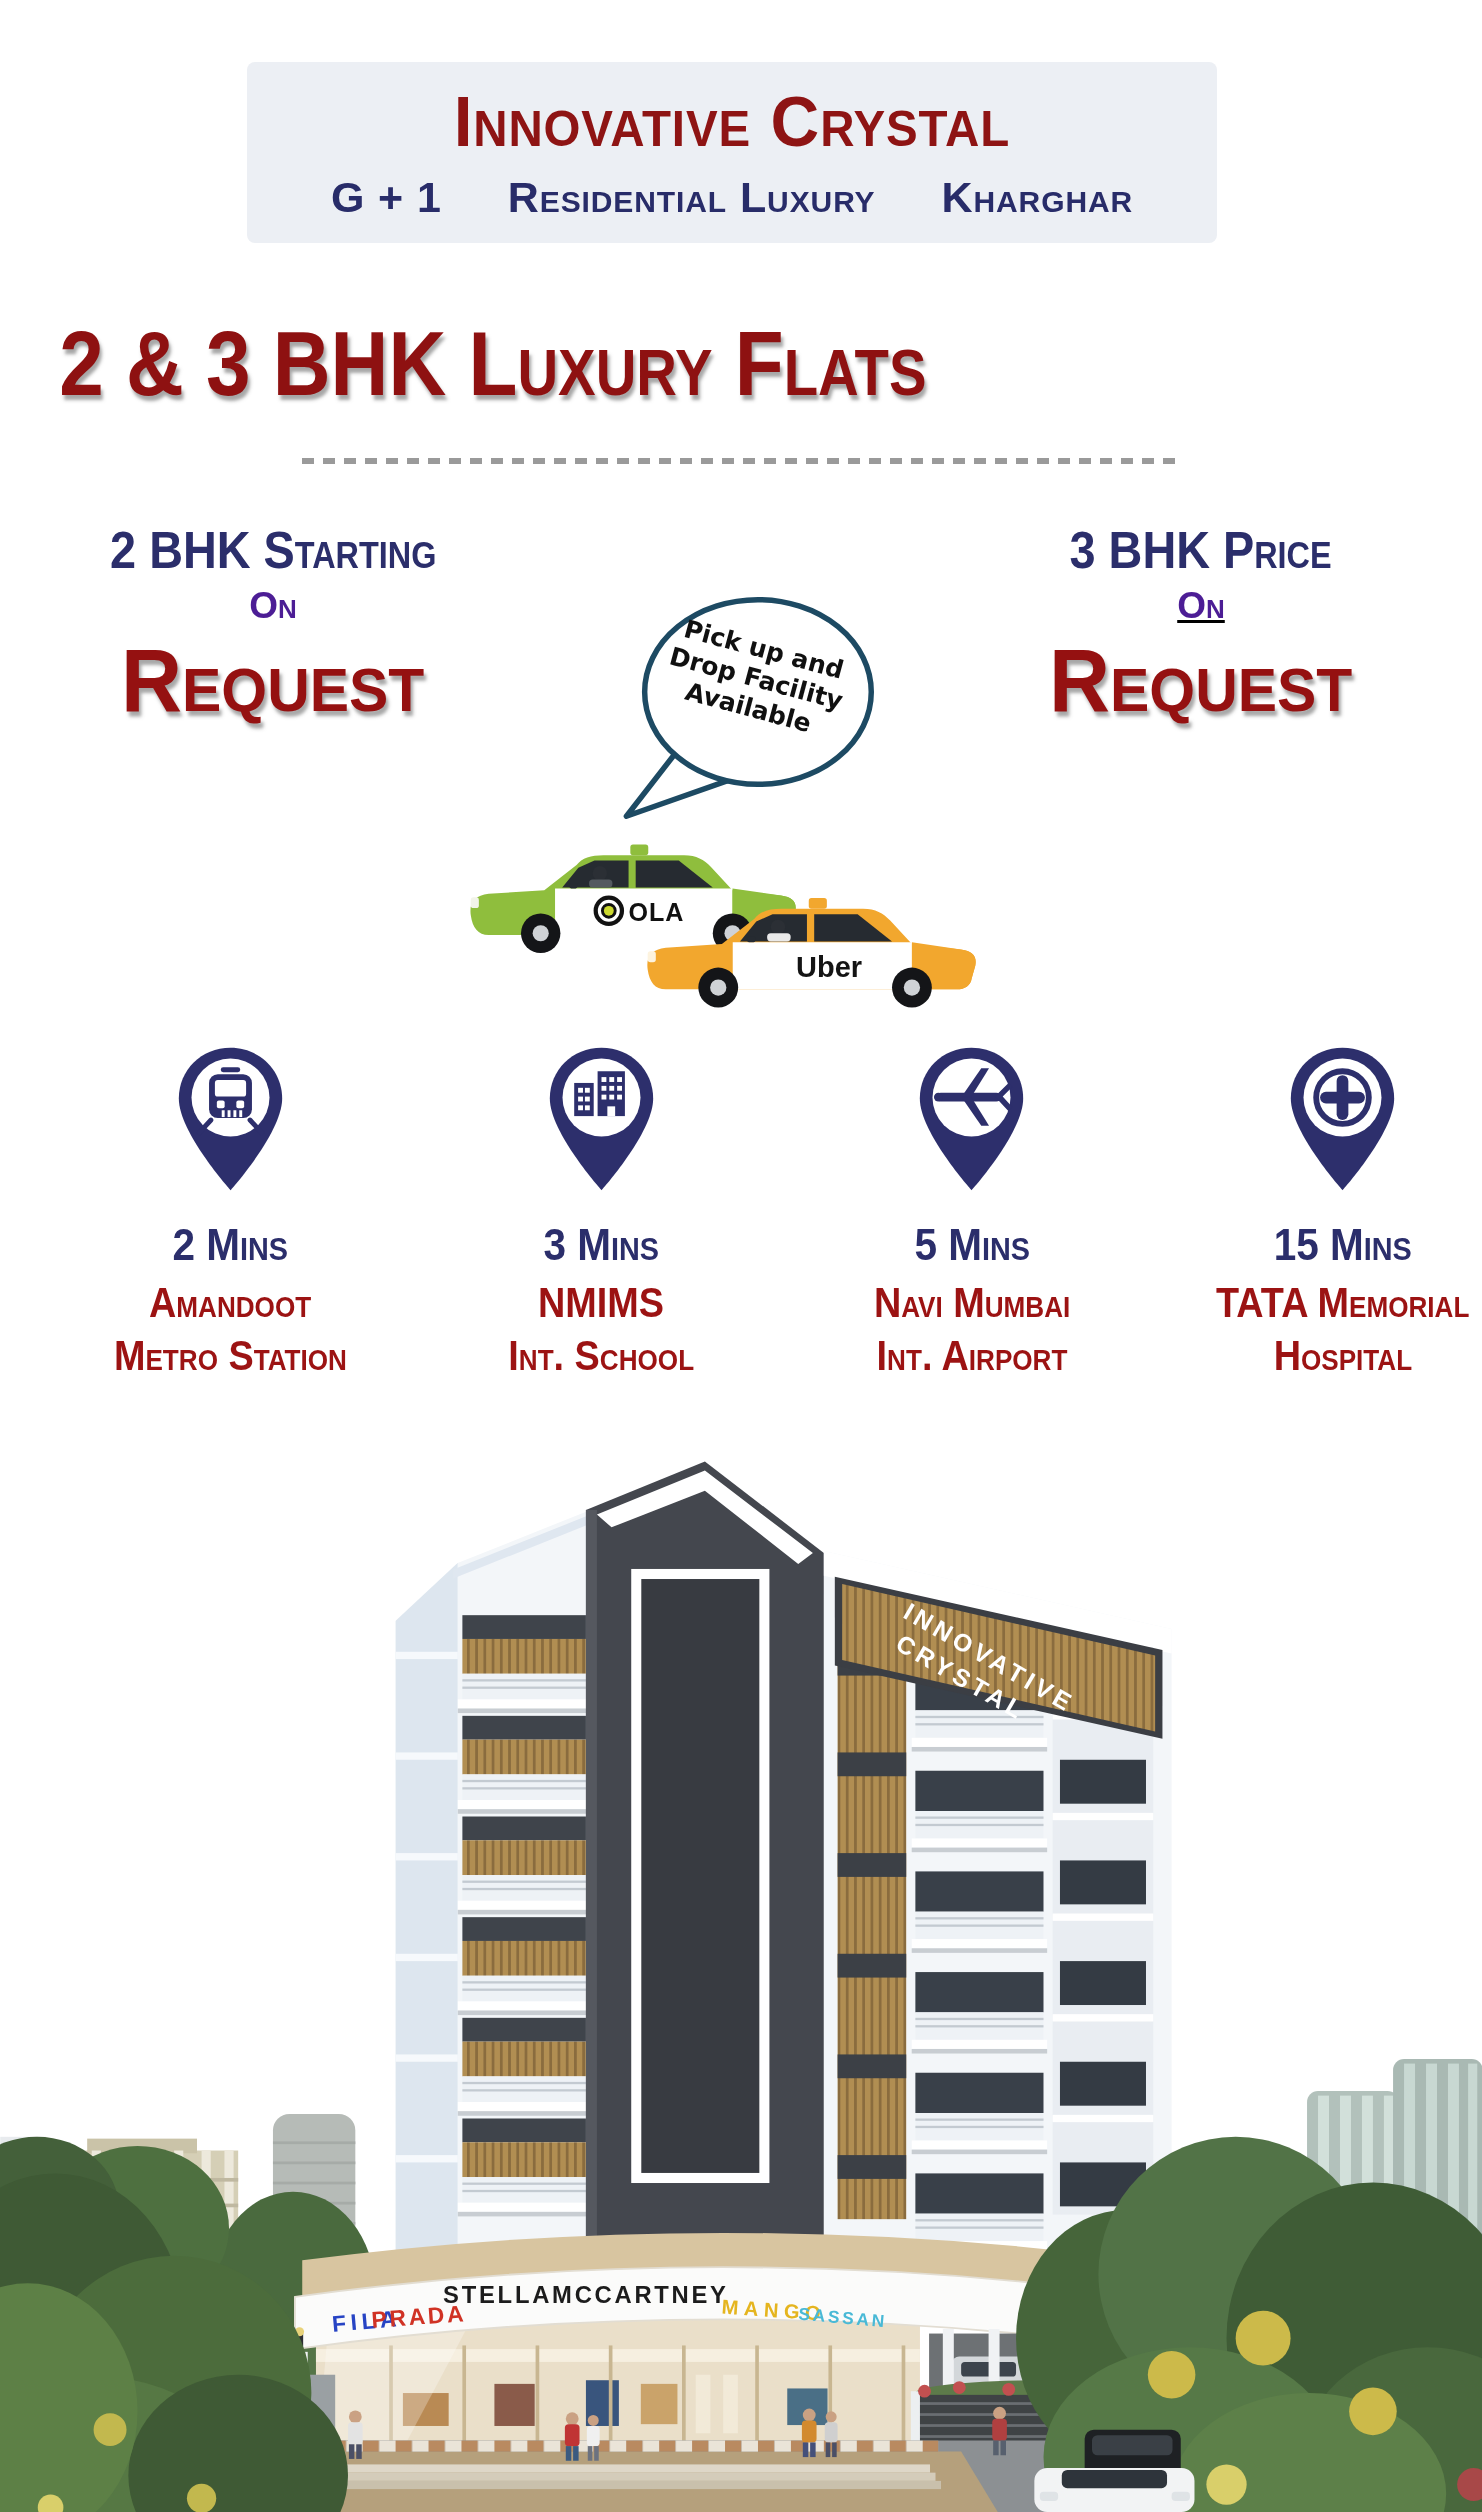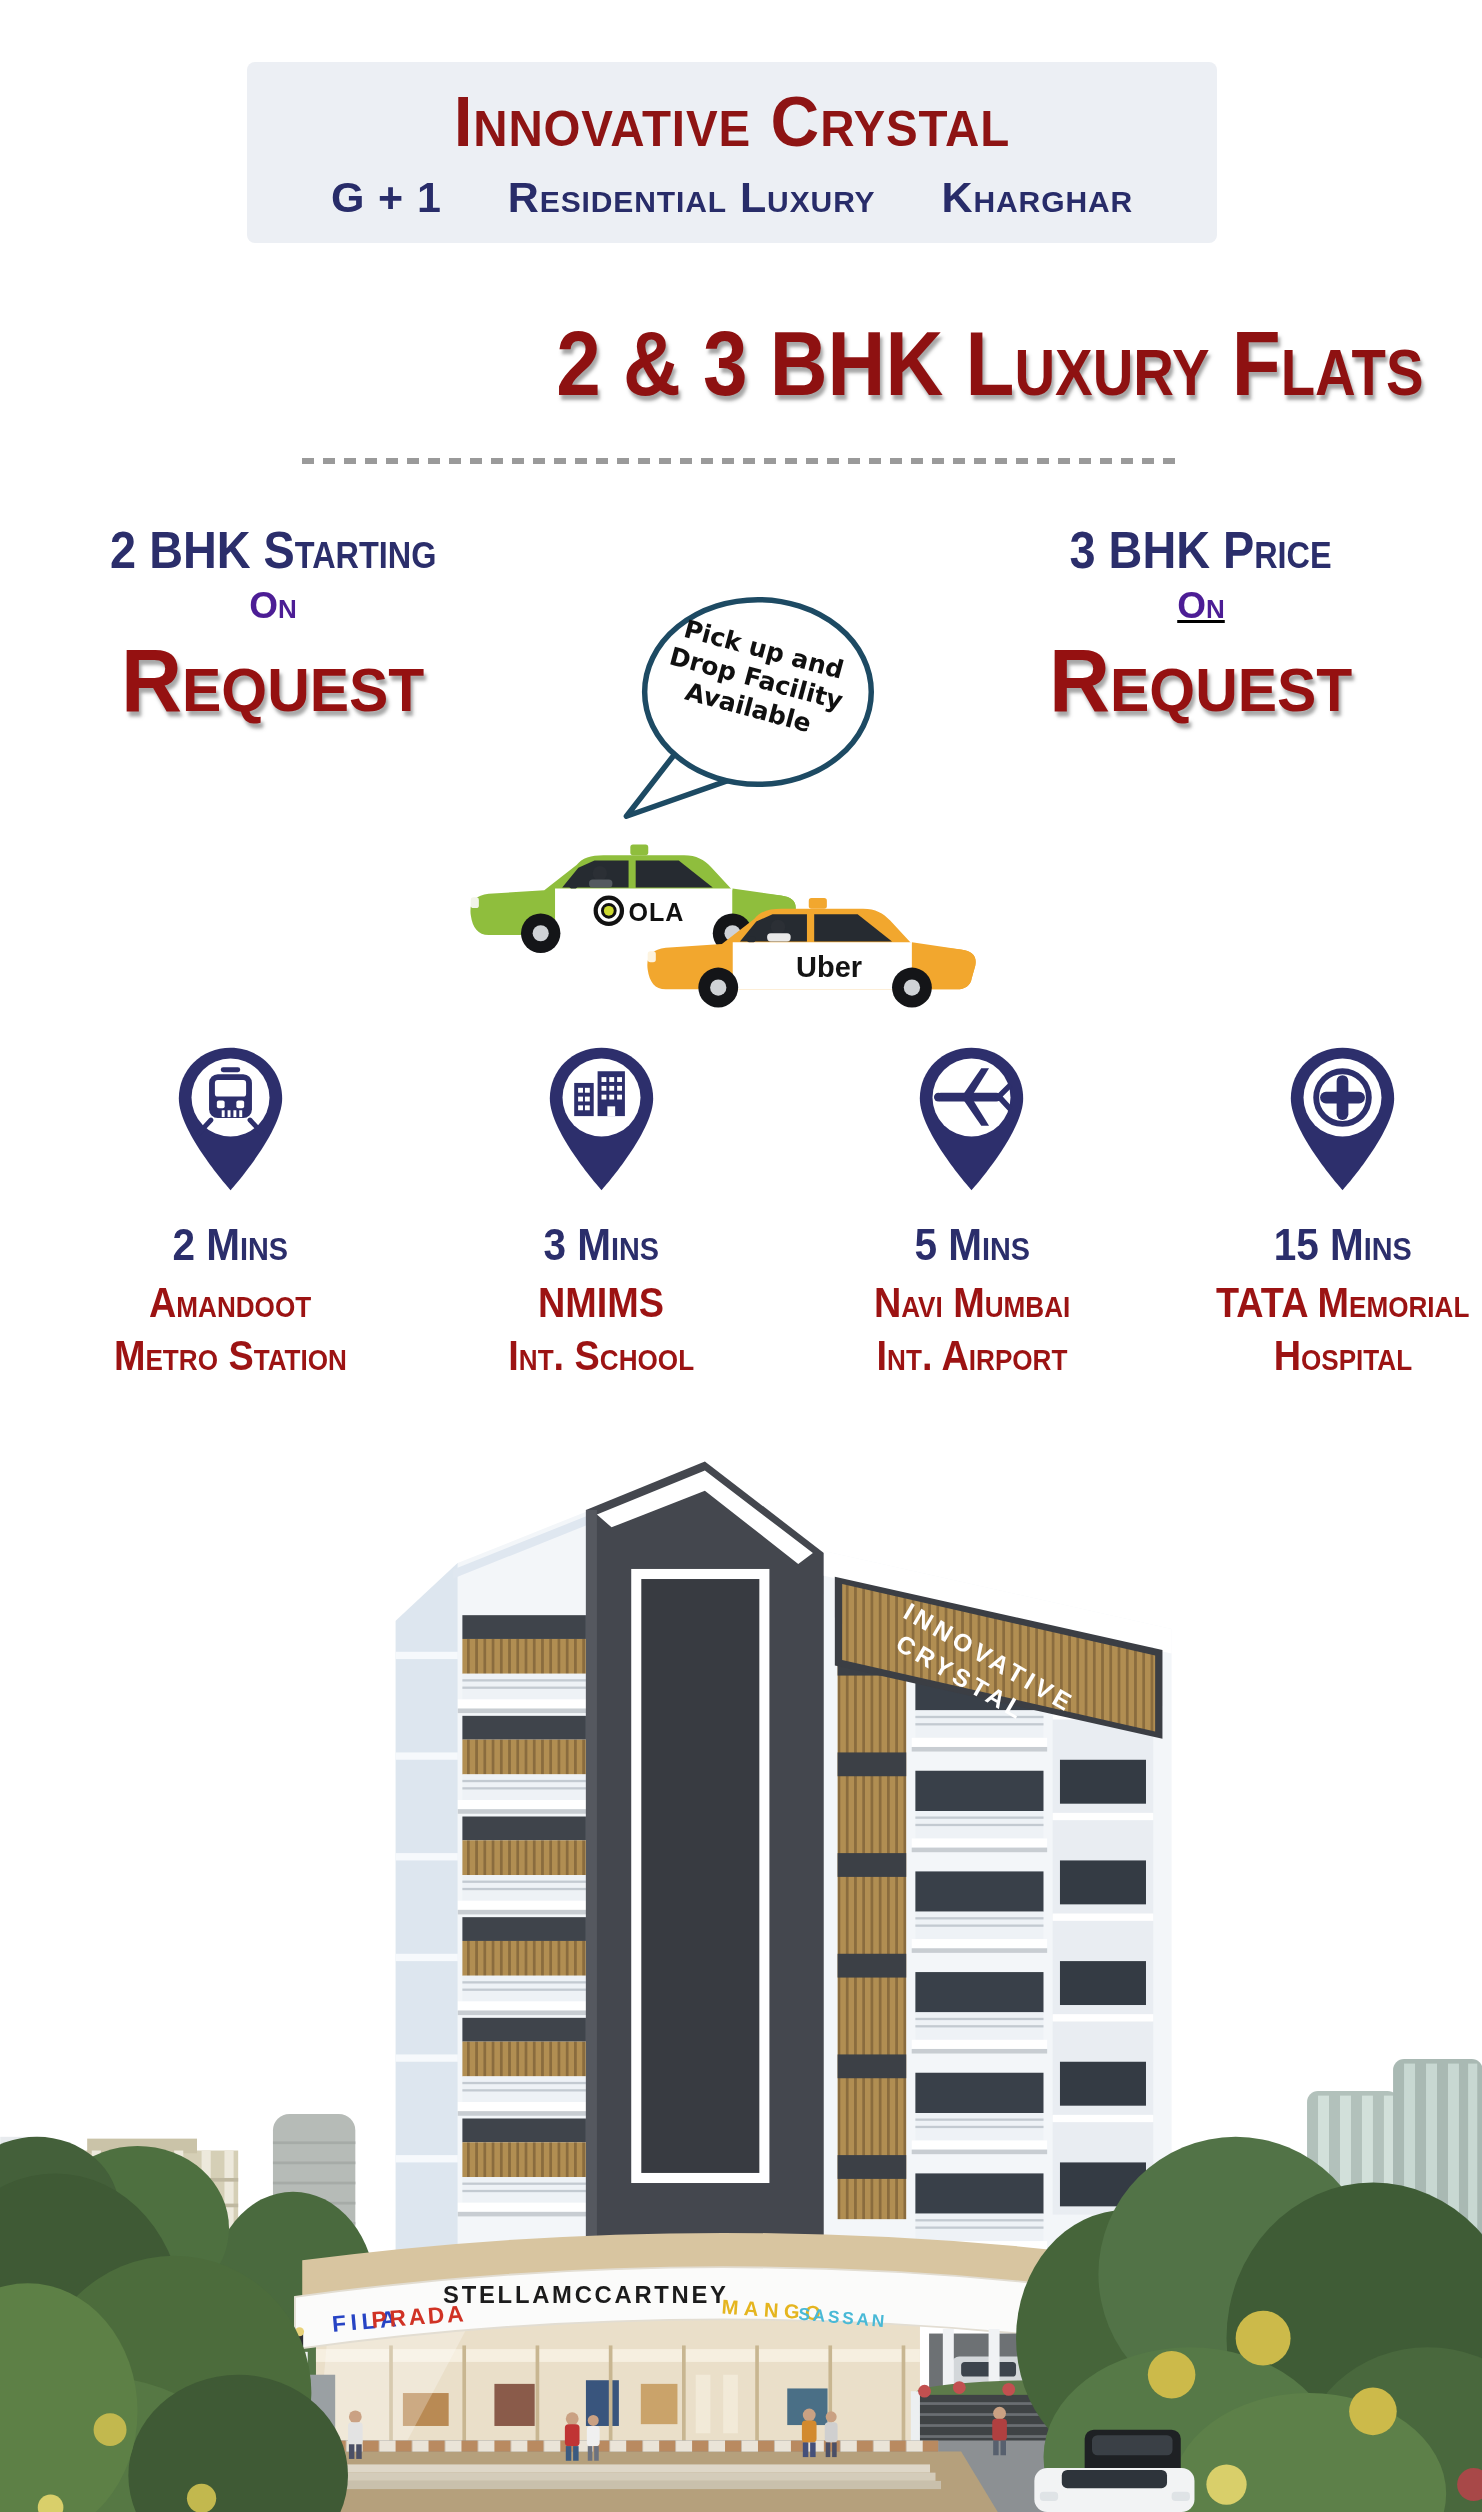--- a/index.html
+++ b/index.html
@@ -10,21 +10,21 @@
   .cx95{transform:scaleX(.95);} .cx90{transform:scaleX(.90);} .cx88{transform:scaleX(.88);}
   .shadowed{text-shadow:2.7px 4.6px 3.7px rgba(80,80,80,.5);}
 
   
   .header-card{position:absolute;left:247px;top:62px;width:970px;height:181px;background:#eceff4;
                border-radius:8px;display:flex;flex-direction:column;align-items:center;justify-content:center;gap:19px;}
   .header-title{font-size:71px;color:#8e1414;letter-spacing:0.9px;line-height:1;}
   .header-sub{display:flex;gap:66px;font-size:43px;color:#282c69;letter-spacing:0.9px;line-height:1;}
 
   
-  .headline{position:absolute;left:0;top:318px;width:100%;text-align:right;font-size:91px;color:#8e1111;line-height:1;}
+  .headline{position:absolute;left:0;top:318px;width:100%;text-align:left;font-size:91px;color:#8e1111;line-height:1;}
   .dash-divider{position:absolute;left:302px;top:458px;width:879px;height:6.4px;
                 background:repeating-linear-gradient(90deg,#9a9a9a 0 12px,transparent 12px 21px);}
 
   
   .offer{position:absolute;top:523px;width:476px;text-align:center;}
   .offer-left{left:35px;} .offer-right{left:963px;text-decoration:underline;}
   .offer-line1{font-size:52px;color:#2b2e6b;line-height:1.05;}
   .offer-on{font-size:37px;color:#4c1d95;margin-top:9.2px;line-height:1;}
   .offer-request{font-size:89px;color:#951111;margin-top:12px;line-height:1;}
 

